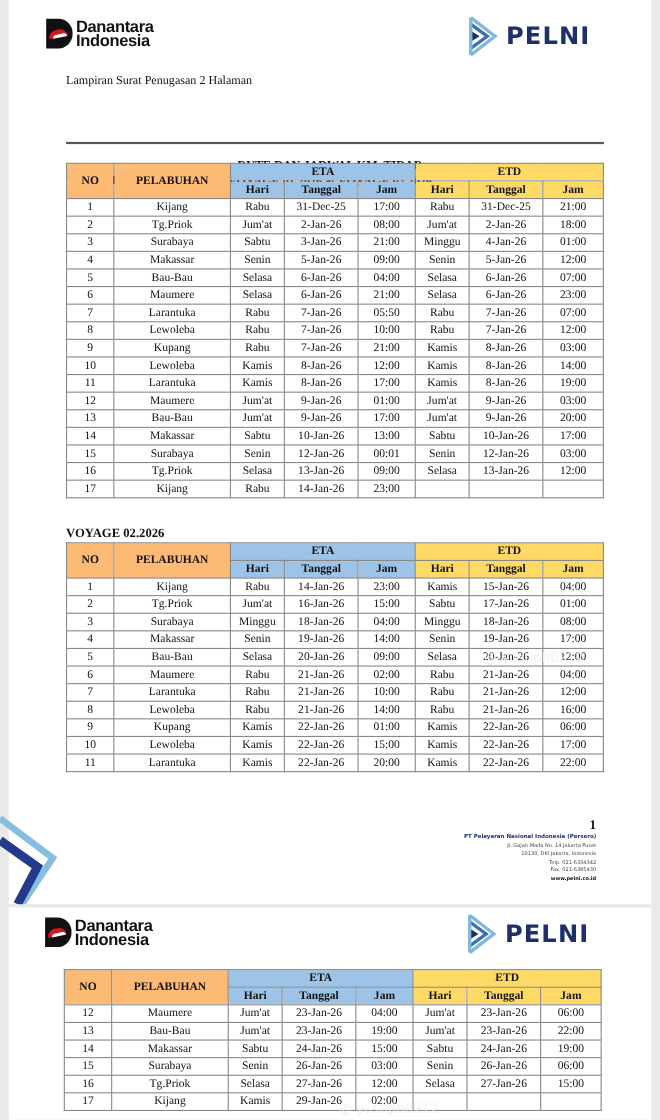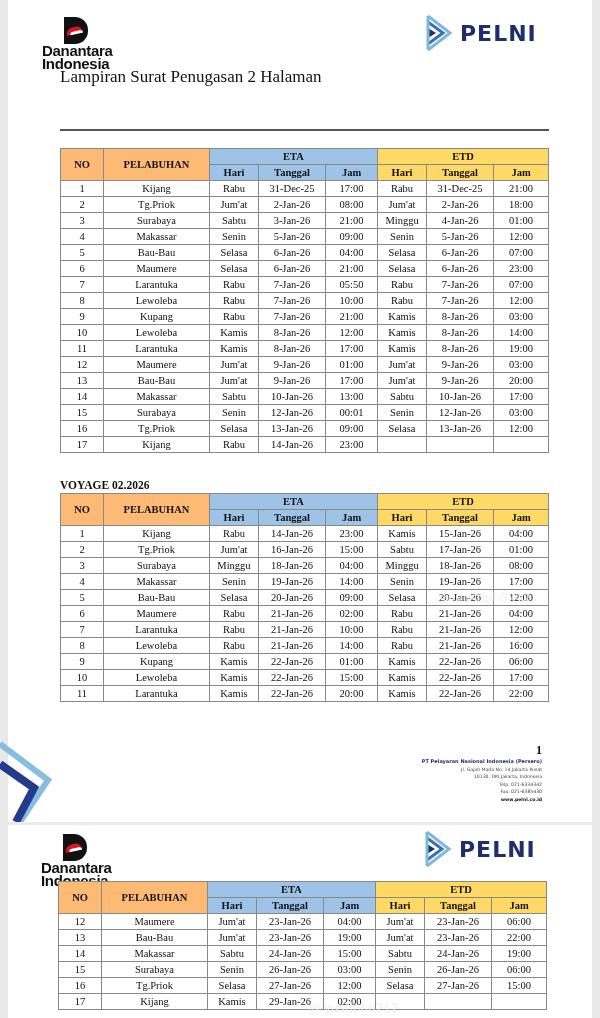--- a/index.html
+++ b/index.html
@@ -1,27 +1,27 @@
 <!DOCTYPE html>
 <html><head>
 <meta charset="utf-8">
 <style>
   html, body { margin: 0; padding: 0; }
   body { width: 600px; height: 1018px; background: #e9e9e9; position: relative; overflow: hidden; font-family: "Liberation Serif", serif; color: #111; }
   .page { position: absolute; left: 8px; width: 584px; background: #fff; }
   .page1 { top: 0; height: 822px; }
   .page2 { top: 825px; height: 193px; }
-  .logo-dan { position: absolute; display: flex; align-items: center; flex-direction: column; }
+  .logo-dan { position: absolute; display: flex; align-items: center; }
   .dan-mark { width: 24px; height: 27px; background: #111; border-radius: 0 13px 13px 0; position: relative; overflow: hidden; margin-right: 3px; }
   .dan-mark .wing { position: absolute; left: 2px; top: 10px; width: 17px; height: 7px; background: #d7141f; border-radius: 9px 9px 0 0; transform: rotate(-12deg); }
   .dan-mark .wing2 { position: absolute; left: 6px; top: 14px; width: 13px; height: 3px; background: #fff; border-radius: 6px 6px 0 0; transform: rotate(-12deg); }
   .dan-text { font-family: "Liberation Sans", sans-serif; font-weight: bold; font-size: 15px; line-height: 13px; color: #111; letter-spacing: -0.3px; }
   .logo-pelni { position: absolute; display: flex; align-items: center; }
   .pelni-text { font-family: "DejaVu Sans", sans-serif; font-weight: bold; font-size: 22px; color: #1f2f6e; letter-spacing: 1px; margin-left: 6px; }
-  .lampiran { position: absolute; left: 52px; top: 67px; font-size: 17px; }
+  .lampiran { position: absolute; left: 52px; top: 67px; font-size: 11px; }
   .title { position: absolute; left: 0; width: 584px; text-align: center; font-weight: bold; font-size: 11px; line-height: 14px; margin-top: 48px; }
   .hr { position: absolute; left: 52px; width: 489px; height: 1.5px; background: #555; }
   .voyage-label { position: absolute; left: 52px; font-weight: bold; font-size: 11.5px; }
   table.sched { position: absolute; border-collapse: collapse; font-size: 10.5px; table-layout: fixed; }
   table.sched td, table.sched th { border: 1px solid #888; padding: 0; height: 15px; line-height: 15px; text-align: center; white-space: nowrap; overflow: hidden; }
   table.sched th { font-weight: bold; }
   th.green { background: #fdba74; }
   th.blue { background: #9dc3e6; margin-left: 40px; }
   th.yellow { background: #ffd966; }
   td.left { text-align: left; padding-left: 5px; }

